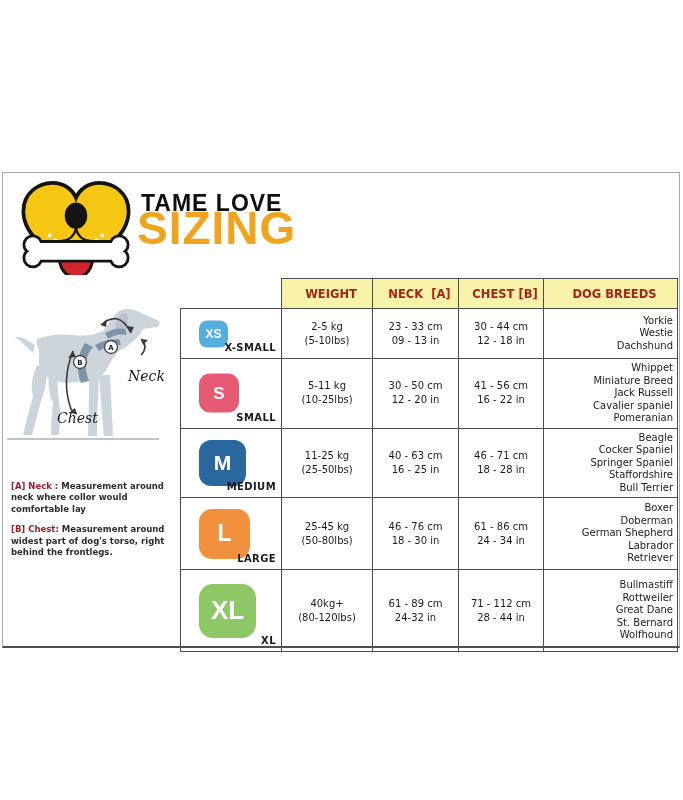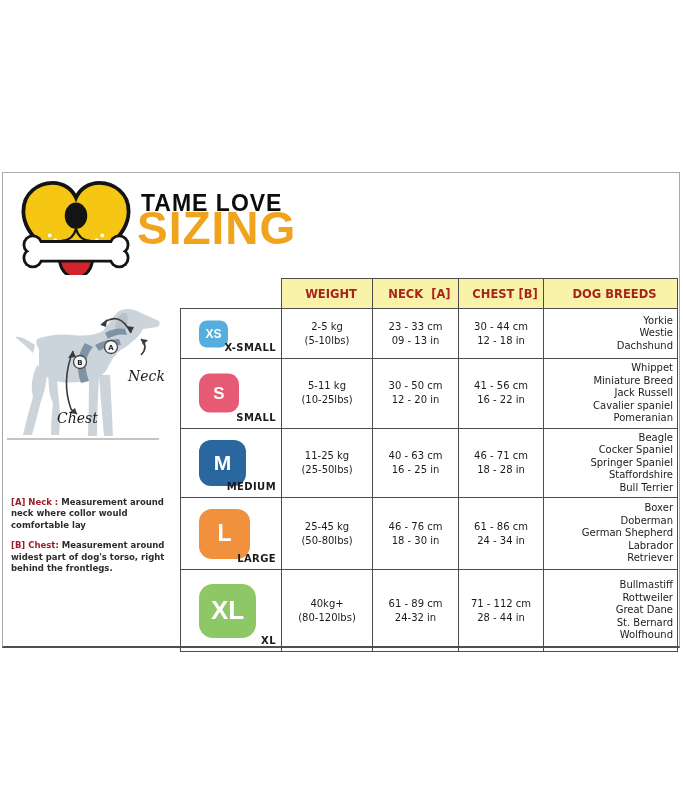--- a/index.html
+++ b/index.html
@@ -14,21 +14,21 @@
   .sizing-title{position:absolute;left:134px;top:28px;font-family:"Liberation Sans",sans-serif;
               font-weight:bold;font-size:46px;letter-spacing:1px;color:#f0a41e;}
 
   
   .diagram{position:absolute;left:4px;top:126px;width:165px;height:150px;}
   .diagram text.hand{font-family:"DejaVu Serif",serif;font-style:italic;font-size:14px;fill:#1a1a1a;}
   .diagram text.marker{font-family:"DejaVu Sans",sans-serif;font-weight:bold;font-size:7px;fill:#222;}
 
   
   .desc{position:absolute;left:8px;top:308px;width:164px;font-size:8.5px;font-weight:bold;
-        color:#2c2c2c;line-height:1.35;margin-top:16px;}
+        color:#2c2c2c;line-height:1.35;}
   .desc p{margin:0 0 9px 0;}
   .term{color:#9d1d28;}
   .note{position:absolute;left:10px;top:402px;width:158px;text-align:center;font-size:8.5px;
         color:#555;line-height:1.5;}
   .note b{color:#111;}
 
   
   .sizing-table{position:absolute;left:177px;top:105px;border-collapse:collapse;table-layout:fixed;}
   .sizing-table th,.sizing-table td{border:1px solid #4d4d4d;padding:0;}
   .sizing-table th{background:#f8f3a9;color:#a8231a;font-size:11.5px;font-weight:bold;

